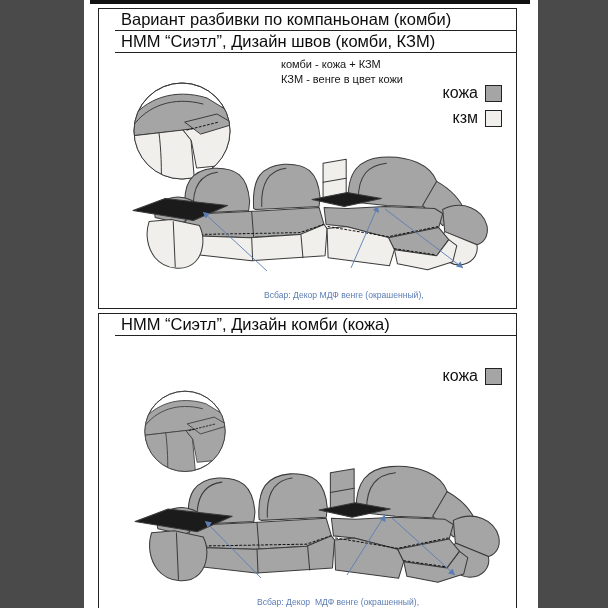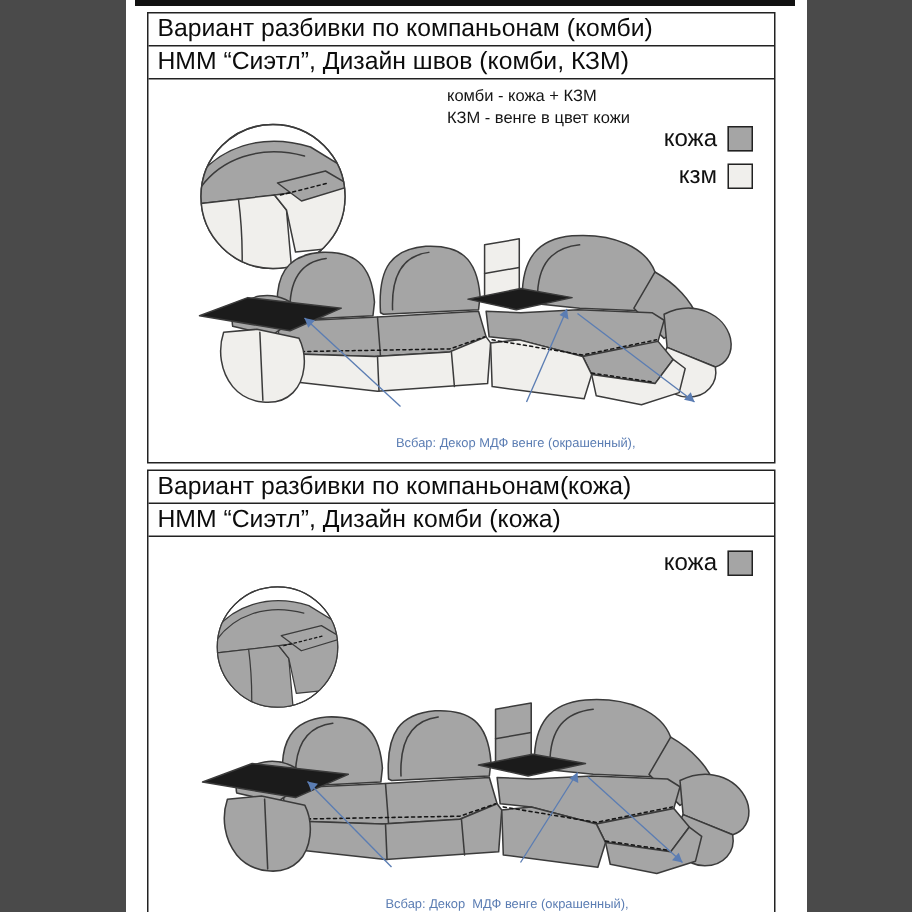--- a/index.html
+++ b/index.html
@@ -3,27 +3,27 @@
 <meta charset="utf-8">
 <style>
   html,body{margin:0;padding:0;width:608px;height:608px;overflow:hidden;
     font-family:"Liberation Sans",sans-serif;background:var(--background,#4a4a4a);}
   .page{position:absolute;left:84px;top:0;width:454px;height:608px;background:var(--page,#fff);}
   .top-rule{position:absolute;left:6px;top:0;width:440px;height:4px;background:#111;}
   .panel{position:absolute;left:14px;width:417px;border:1.5px solid #222;background:#fff;}
   .panel-1{top:8px;height:299px;}
   .panel-2{top:313px;height:340px;}
   .hdr{height:21px;line-height:21px;border-bottom:1.5px solid #222;font-size:16.5px;
-    color:#0c0c0c;padding-left:6px;white-space:nowrap;overflow:hidden;}
+    color:#0c0c0c;padding-left:6px;white-space:nowrap;overflow:hidden;margin-left:16px;}
   .content{position:absolute;left:0;top:45px;right:0;bottom:0;}
-  .notes{position:absolute;left:199px;top:3px;font-size:11px;line-height:14.5px;color:#151515;}
+  .notes{position:absolute;left:182px;top:3px;font-size:11px;line-height:14.5px;color:#151515;}
   .legend{position:absolute;right:14px;display:flex;flex-direction:column;gap:7px;align-items:flex-end;}
   .legend-1{top:30px;}
   .legend-2{top:8px;}
-  .legend-row{display:flex;align-items:flex-start;gap:7px;font-size:16px;color:#111;}
+  .legend-row{display:flex;align-items:center;gap:7px;font-size:16px;color:#111;}
   .sw{width:15px;height:15px;border:1px solid #222;display:inline-block;}
   .sw-leather{background:var(--leather,#a5a5a5);}
   .sw-kzm{background:var(--kzm,#f0efec);}
   .panel-1{--base:var(--kzm,#f0efec);}
   .panel-2{--base:var(--leather,#a5a5a5);}
   .detail-circle{position:absolute;}
   .dc-1{left:28px;top:24px;width:110px;height:110px;}
   .dc-2{left:40px;top:28px;width:92px;height:92px;}
   .sofa{position:absolute;}
   .sofa-1{left:32px;top:93px;width:362px;height:133px;}
@@ -132,21 +132,20 @@
       </svg>
 
       <div class="annotation an-1">
         <div>Всбар: Декор МДФ венге (окрашенный),</div>
         <div>кофейный столик МДФ венге (окрашенный)</div>
       </div>
     </div>
   </section>
 
   <section class="panel panel-2">
-    <div class="hdr">Вариант разбивки по компаньонам(кожа)</div>
     <div class="hdr">НММ “Сиэтл”, Дизайн комби (кожа)</div>
     <div class="content">
 
       <div class="legend legend-2">
         <div class="legend-row">
           <span>кожа</span>
           <span class="sw sw-leather"></span>
         </div>
       </div>
 

